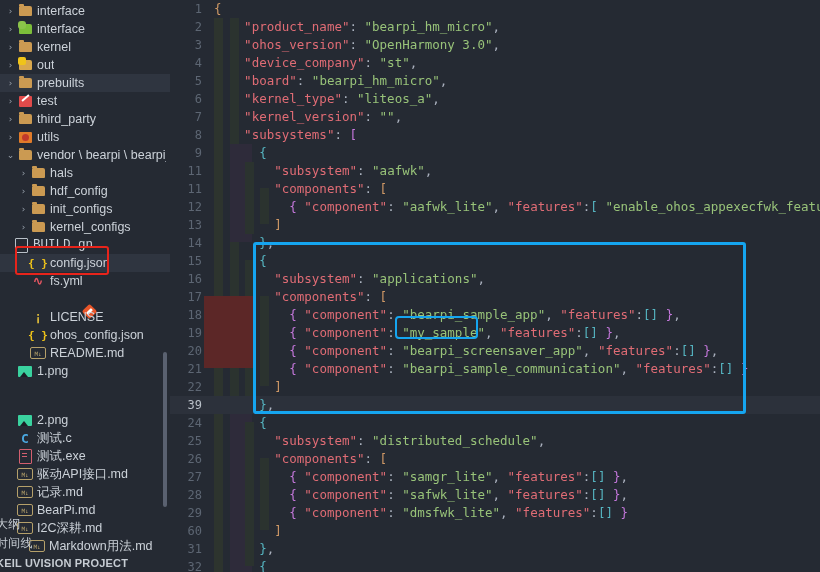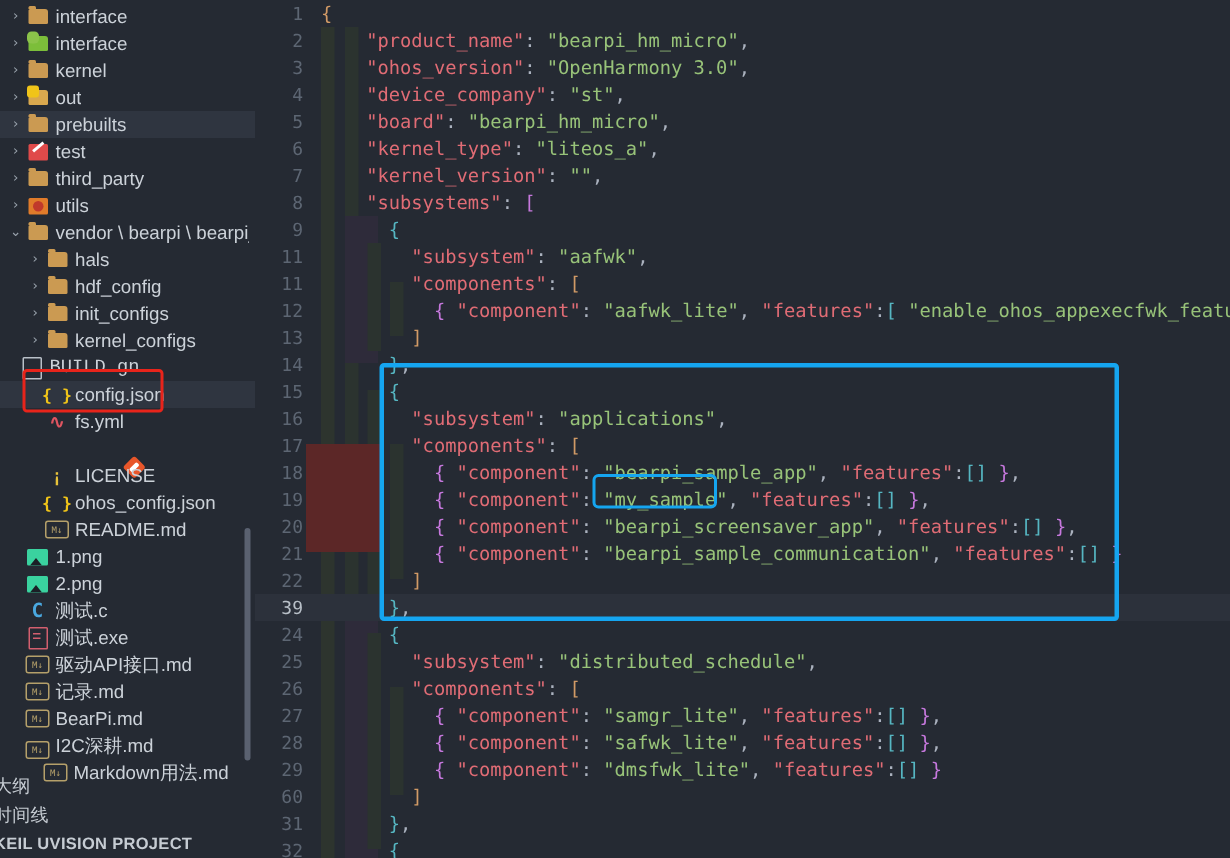--- a/index.html
+++ b/index.html
@@ -283,21 +283,21 @@
           </span>
           <span class="lbl">README.md</span>
         </div>
         <div class="row" style="padding-left: 4px;">
           <span class="twisty"></span>
           <span class="ico">
             <span class="png"></span>
           </span>
           <span class="lbl">1.png</span>
         </div>
-        <div class="row" style="padding-left: 4px;">
+        <div class="row" style="padding-left: 4px; margin-top: 31px;">
           <span class="twisty"></span>
           <span class="ico">
             <span class="png"></span>
           </span>
           <span class="lbl">2.png</span>
         </div>
         <div class="row" style="padding-left: 4px;">
           <span class="twisty"></span>
           <span class="ico">
             <span class="g" style="color:#4aa8e0;font-size:13px">C</span>
@@ -328,21 +328,21 @@
           </span>
           <span class="lbl">记录.md</span>
         </div>
         <div class="row" style="padding-left: 4px;">
           <span class="twisty"></span>
           <span class="ico">
             <span class="md">M↓</span>
           </span>
           <span class="lbl">BearPi.md</span>
         </div>
-        <div class="row" style="padding-left: 4px; align-items: flex-end;">
+        <div class="row" style="padding-left: 4px;">
           <span class="twisty"></span>
           <span class="ico">
             <span class="md">M↓</span>
           </span>
           <span class="lbl">I2C深耕.md</span>
         </div>
         <div class="row" style="padding-left: 16px;">
           <span class="twisty"></span>
           <span class="ico">
             <span class="md">M↓</span>

